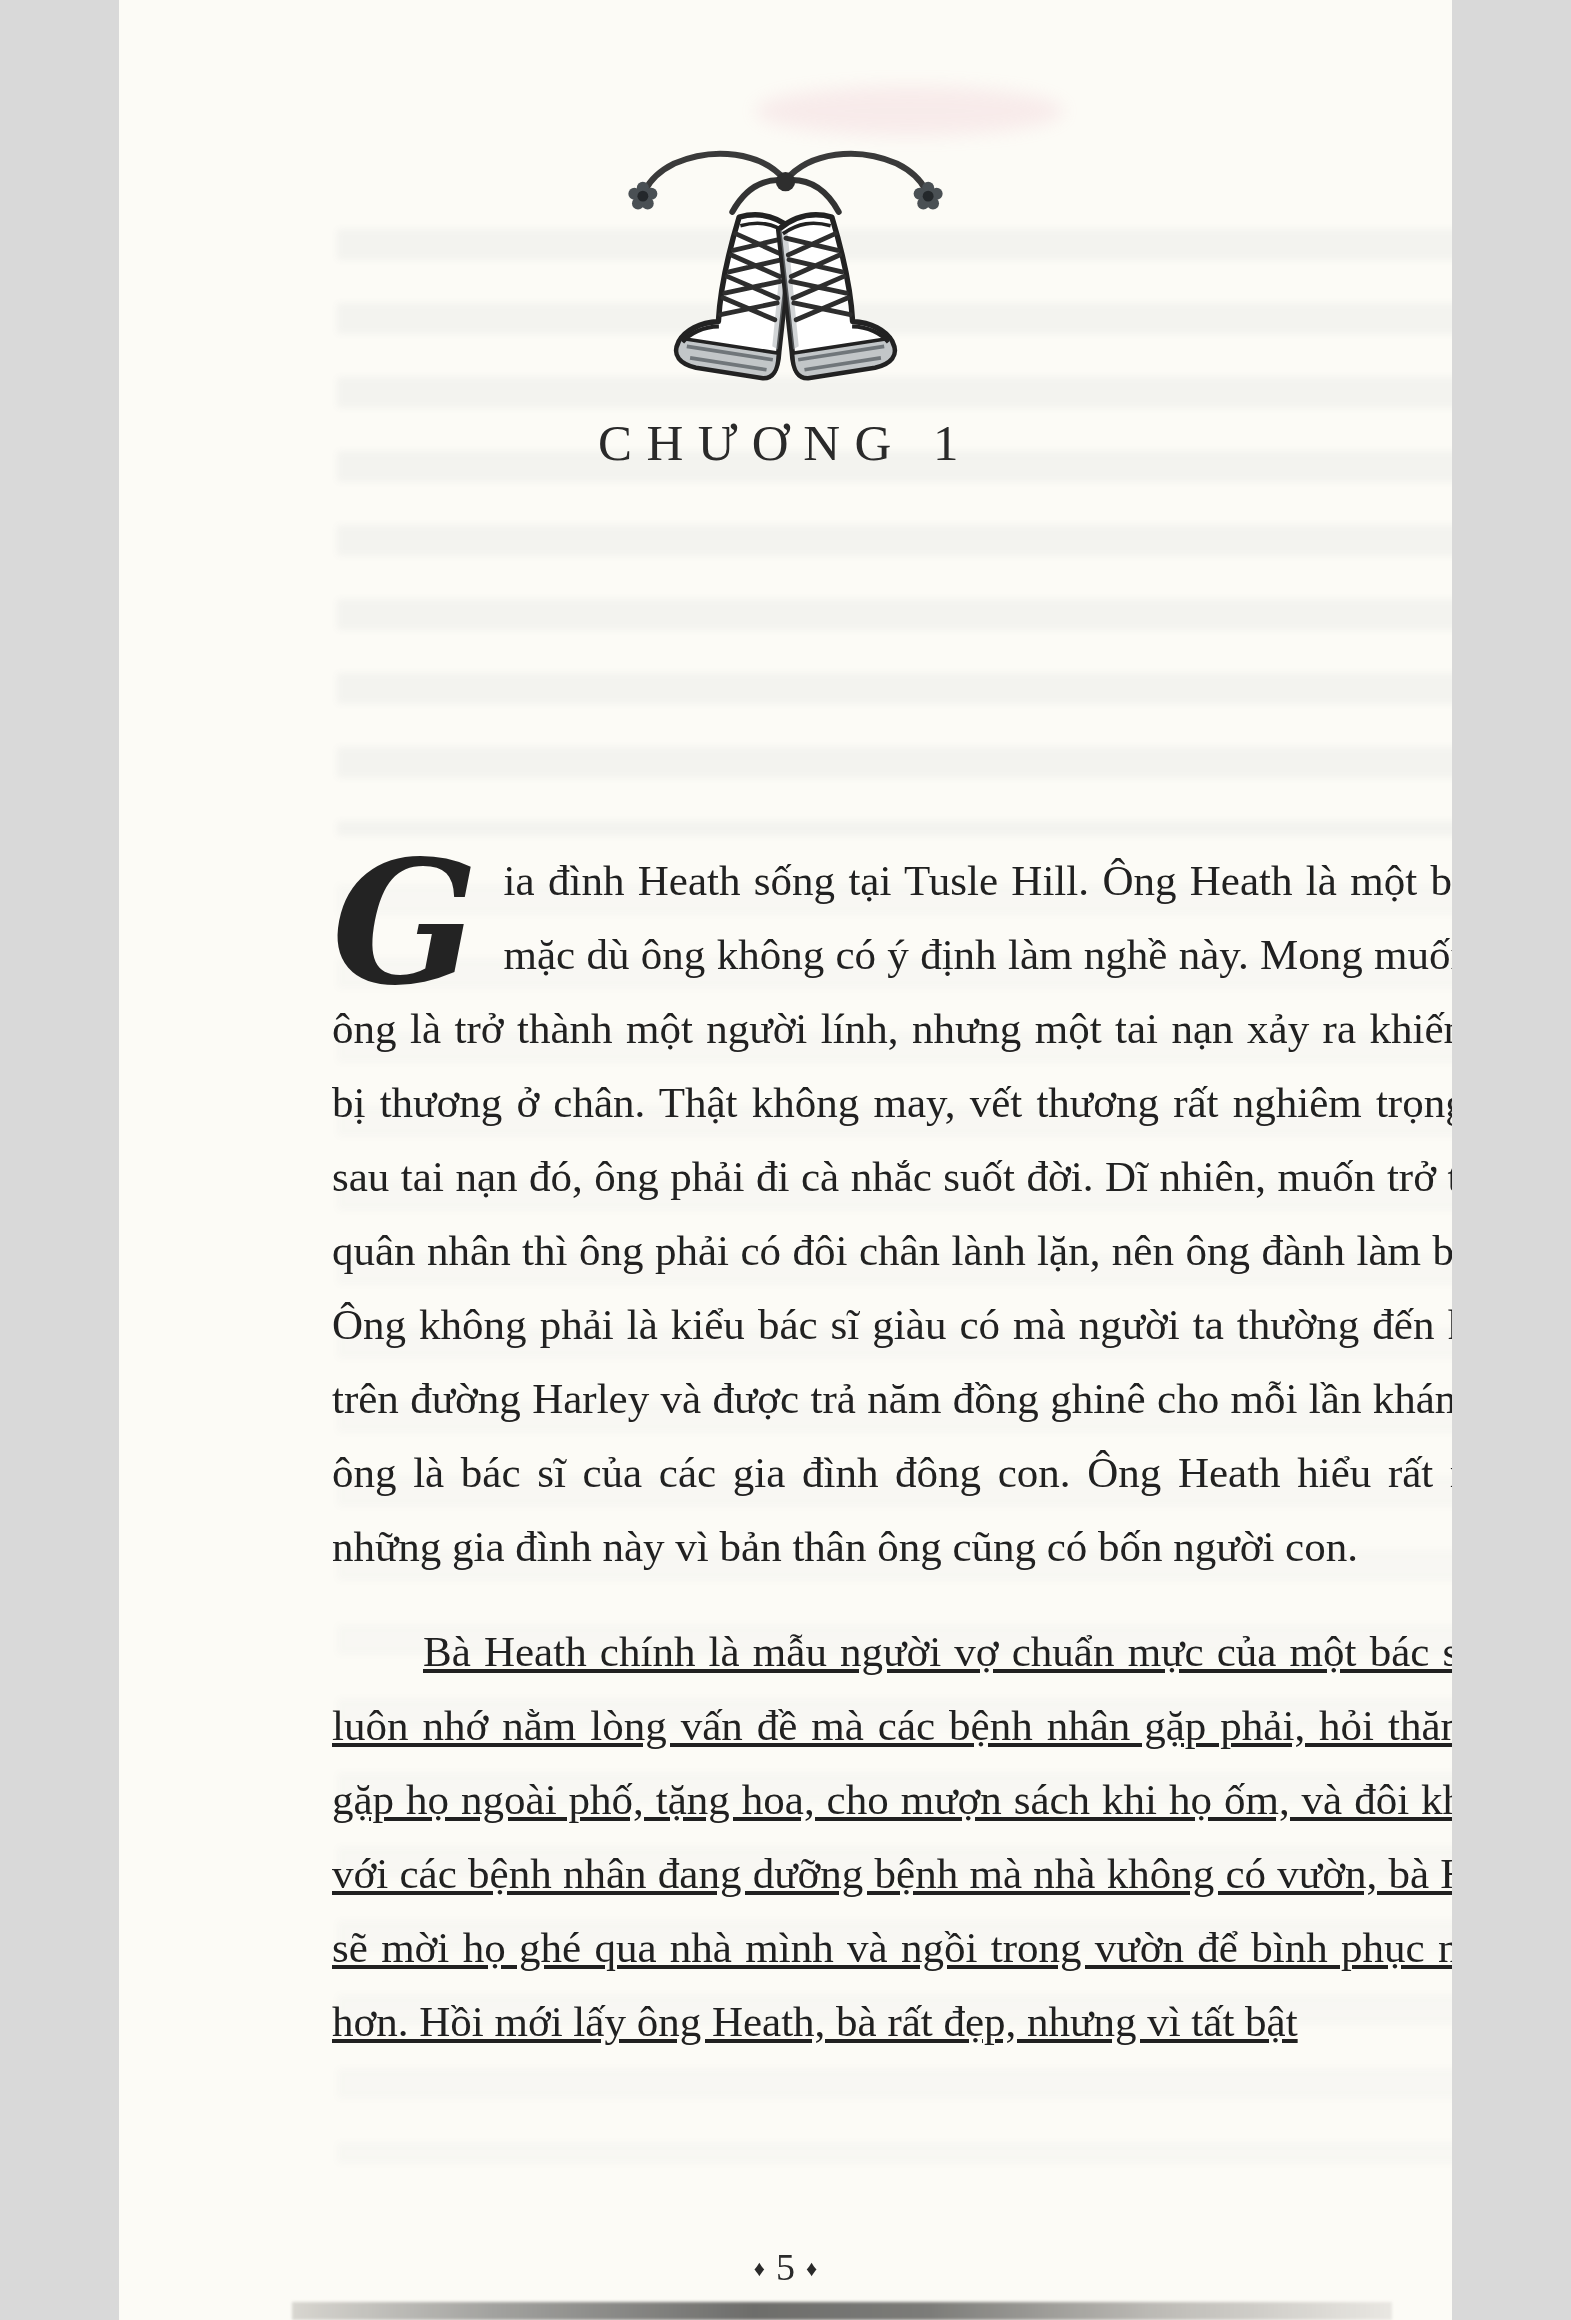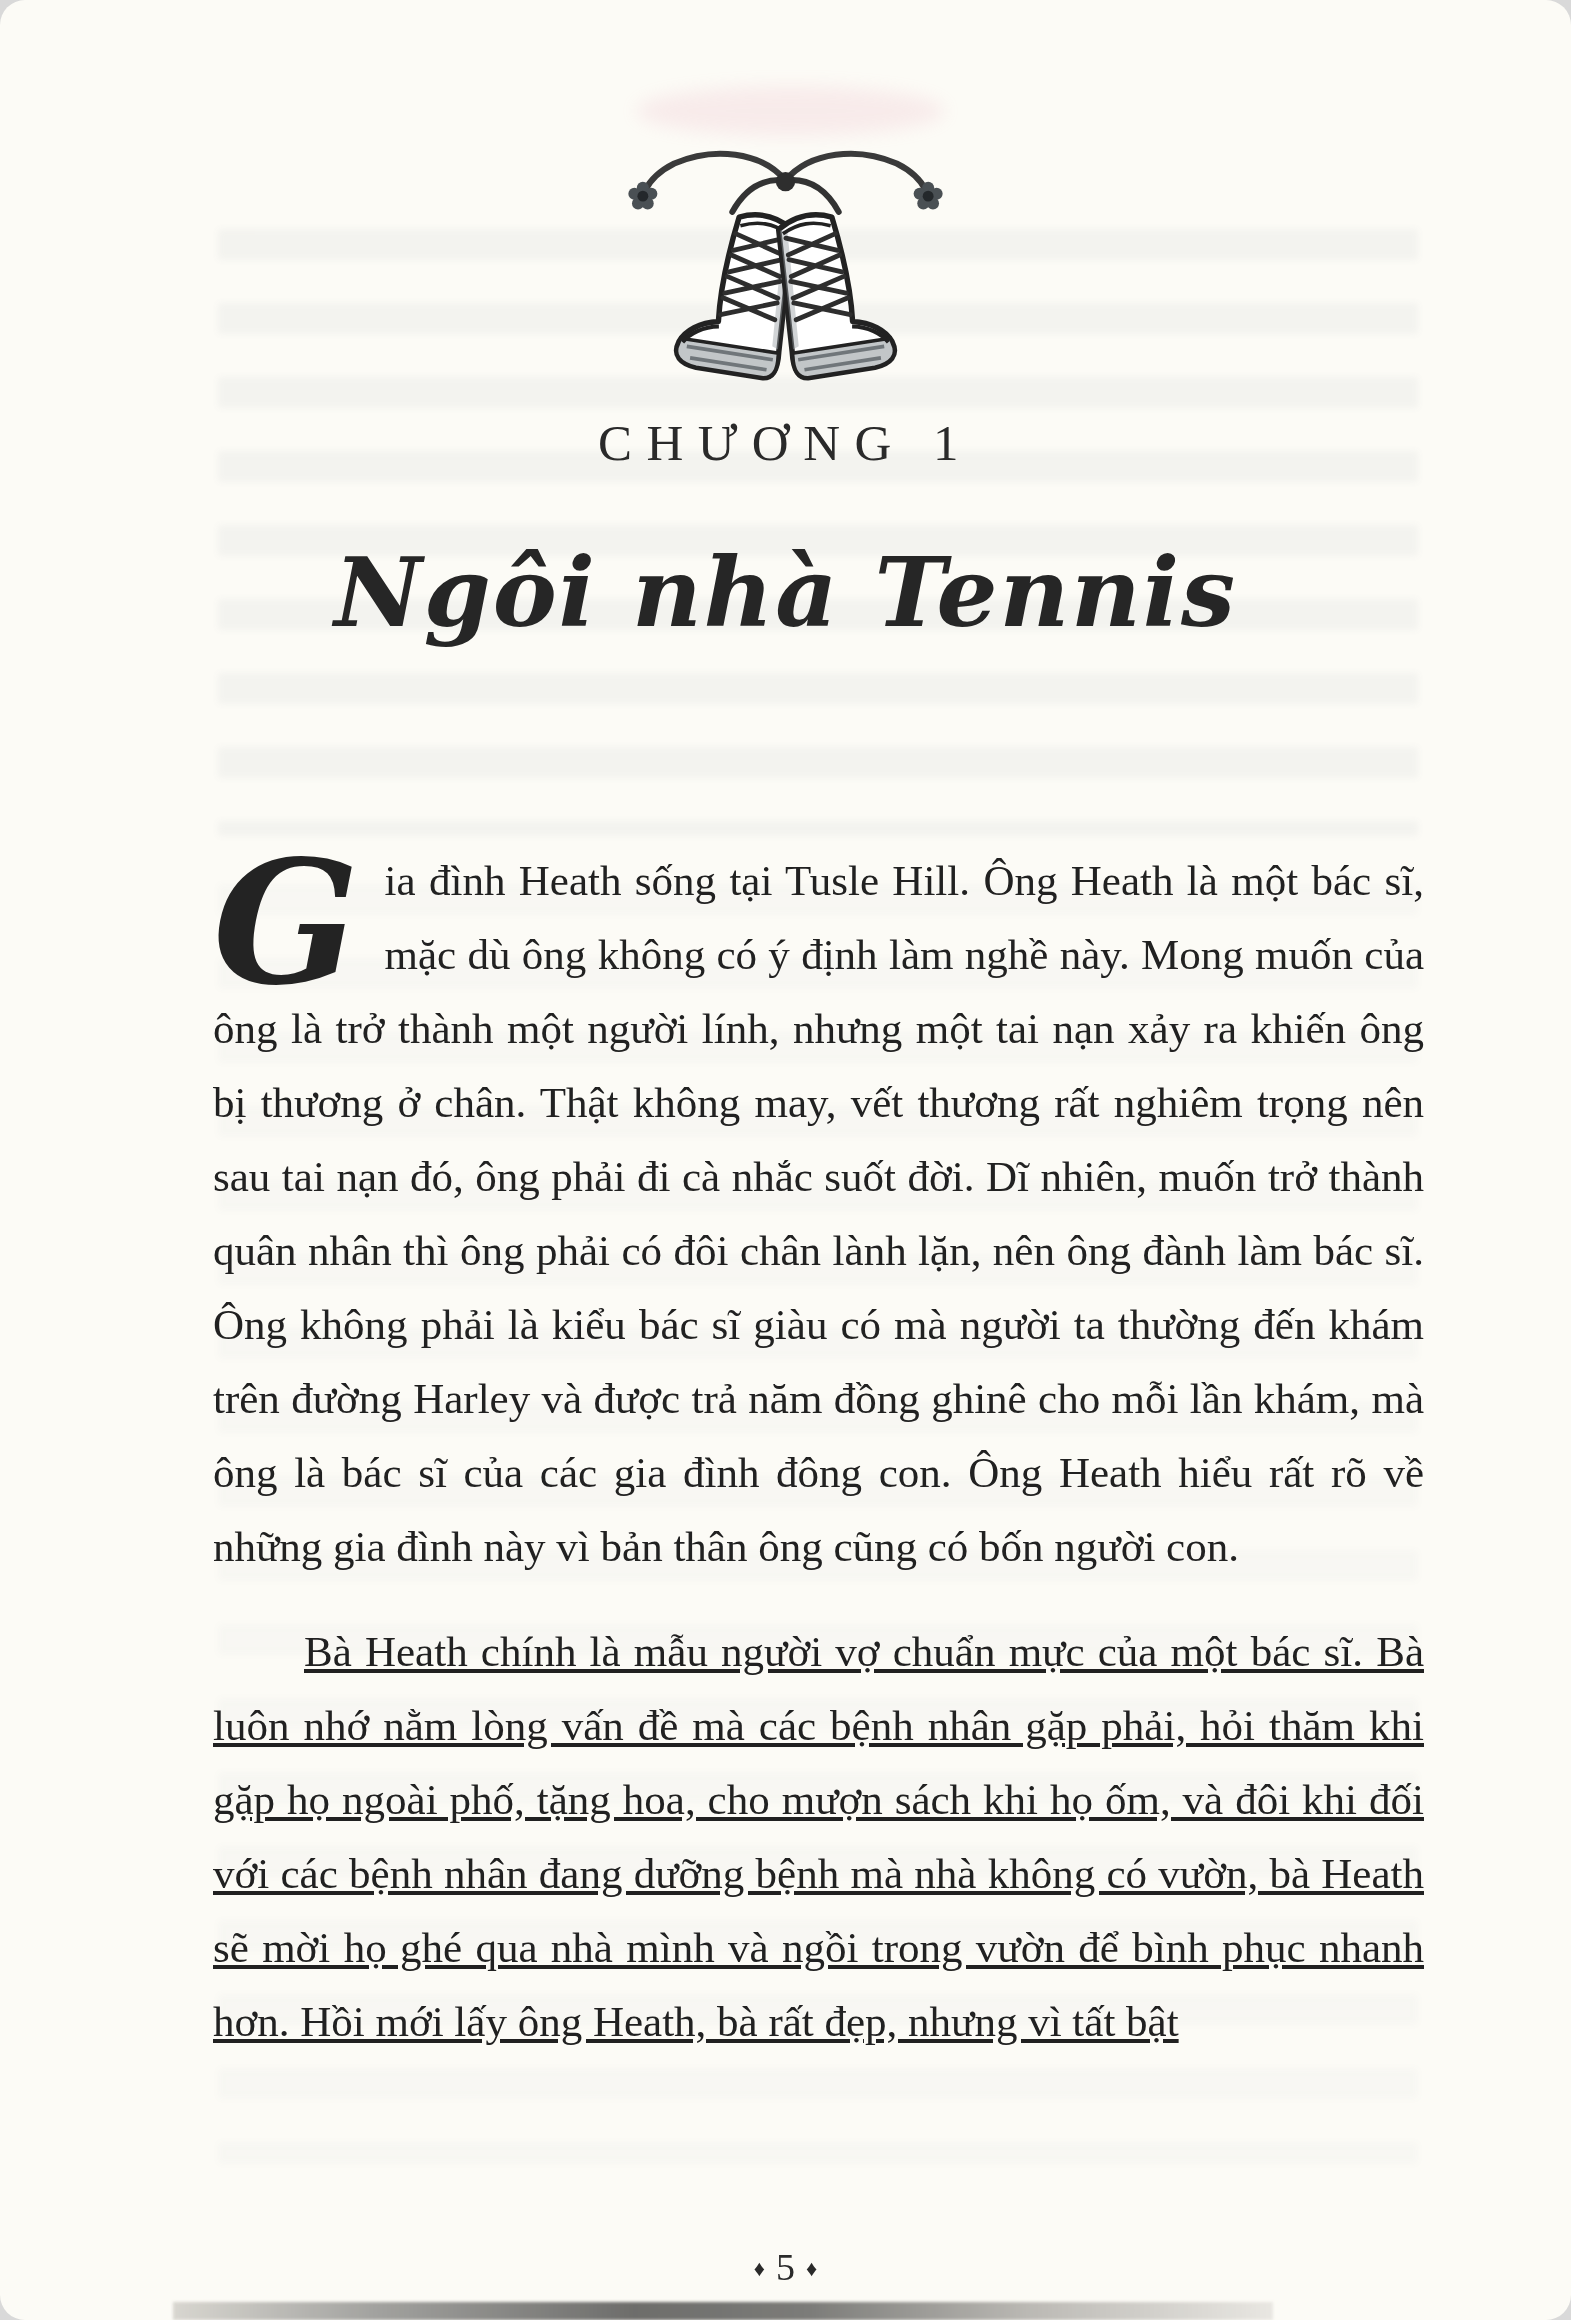--- a/index.html
+++ b/index.html
@@ -1,24 +1,23 @@
 <!DOCTYPE html>
 <html style="font-size:14.5px"><head>
 <meta charset="utf-8">
 <style>
   html,body{margin:0;padding:0;background:#d9d9d9;}
   .page{
     position:relative;
-    width:1571px;height:2320px;
+    width:1333px;height:2320px;
     margin:0 auto;
     background:#fcfbf6;
     overflow:hidden;
     font-family:"Liberation Serif","DejaVu Serif",serif;
     color:#212121;
-    border-radius:25px;
   }
   
   .ghost{
     position:absolute;
     filter:blur(3.6px);
     background:repeating-linear-gradient(
       to bottom,
       rgba(0,0,0,0) 0px, rgba(0,0,0,0) 20px,
       rgba(96,112,126,0.55) 20px, rgba(96,112,126,0.55) 51px,
       rgba(0,0,0,0) 51px, rgba(0,0,0,0) 74px);
@@ -136,21 +135,20 @@
           <use href="#shoe"></use>
         </g>
       <g transform="translate(200,130) scale(-1,1) rotate(8)">
           <use href="#shoe"></use>
         </g>
     </svg>
   </div>
 
   <div class="chapter-heading">CHƯƠNG 1</div>
 
-  <div class="chapter-title">Ngôi nhà Tennis</div>
 
   <div class="text-block">
     <p class="para">
       <span class="dropcap">G</span><span>ia đình Heath sống tại Tusle Hill. Ông Heath là một bác sĩ, mặc dù ông không có ý định làm nghề này. Mong muốn của ông là trở thành một người lính, nhưng một tai nạn xảy ra khiến ông bị thương ở chân. Thật không may, vết thương rất nghiêm trọng nên sau tai nạn đó, ông phải đi cà nhắc suốt đời. Dĩ nhiên, muốn trở thành quân nhân thì ông phải có đôi chân lành lặn, nên ông đành làm bác sĩ. Ông không phải là kiểu bác sĩ giàu có mà người ta thường đến khám trên đường Harley và được trả năm đồng ghinê cho mỗi lần khám, mà ông là bác sĩ của các gia đình đông con. Ông Heath hiểu rất rõ về những gia đình này vì bản thân ông cũng có bốn người con.</span>
     </p>
     <p class="para">
       <span>Bà Heath chính là mẫu người vợ chuẩn mực của một bác sĩ. Bà luôn nhớ nằm lòng vấn đề mà các bệnh nhân gặp phải, hỏi thăm khi gặp họ ngoài phố, tặng hoa, cho mượn sách khi họ ốm, và đôi khi đối với các bệnh nhân đang dưỡng bệnh mà nhà không có vườn, bà Heath sẽ mời họ ghé qua nhà mình và ngồi trong vườn để bình phục nhanh hơn. Hồi mới lấy ông Heath, bà rất đẹp, nhưng vì tất bật</span>
     </p>
   </div>
 

